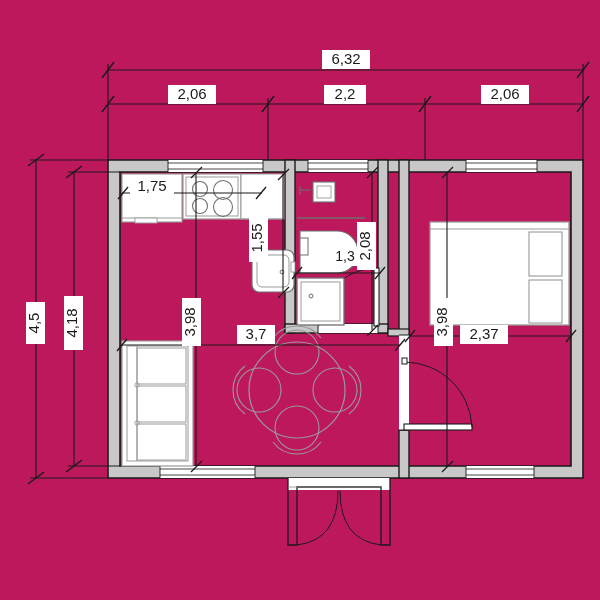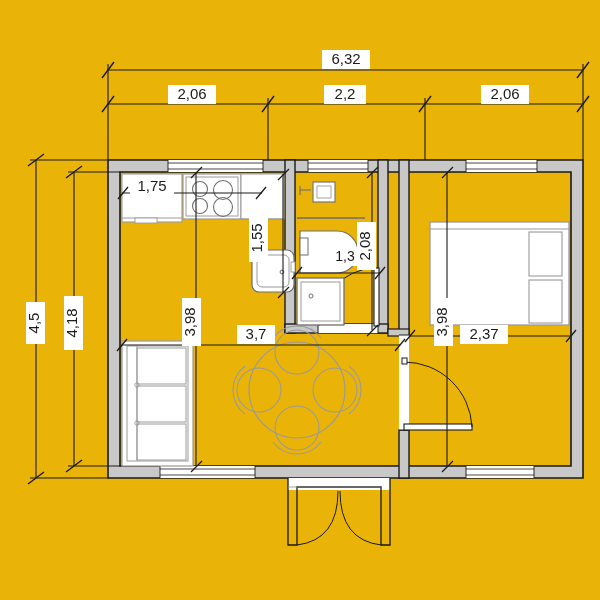--- a/index.html
+++ b/index.html
@@ -4,21 +4,21 @@
 <style>
   html, body {
     margin: 0;
     padding: 0;
     background: #ffffff;
   }
   #plan {
     position: relative;
     width: 600px;
     height: 600px;
-    background: #eab308;
+    background: #be185d;
     font-family: "Liberation Sans", sans-serif;
     overflow: hidden;
   }
   #plan svg {
     position: absolute;
     left: 0;
     top: 0;
   }
   .dimtext {
     font-family: "Liberation Sans", sans-serif;

